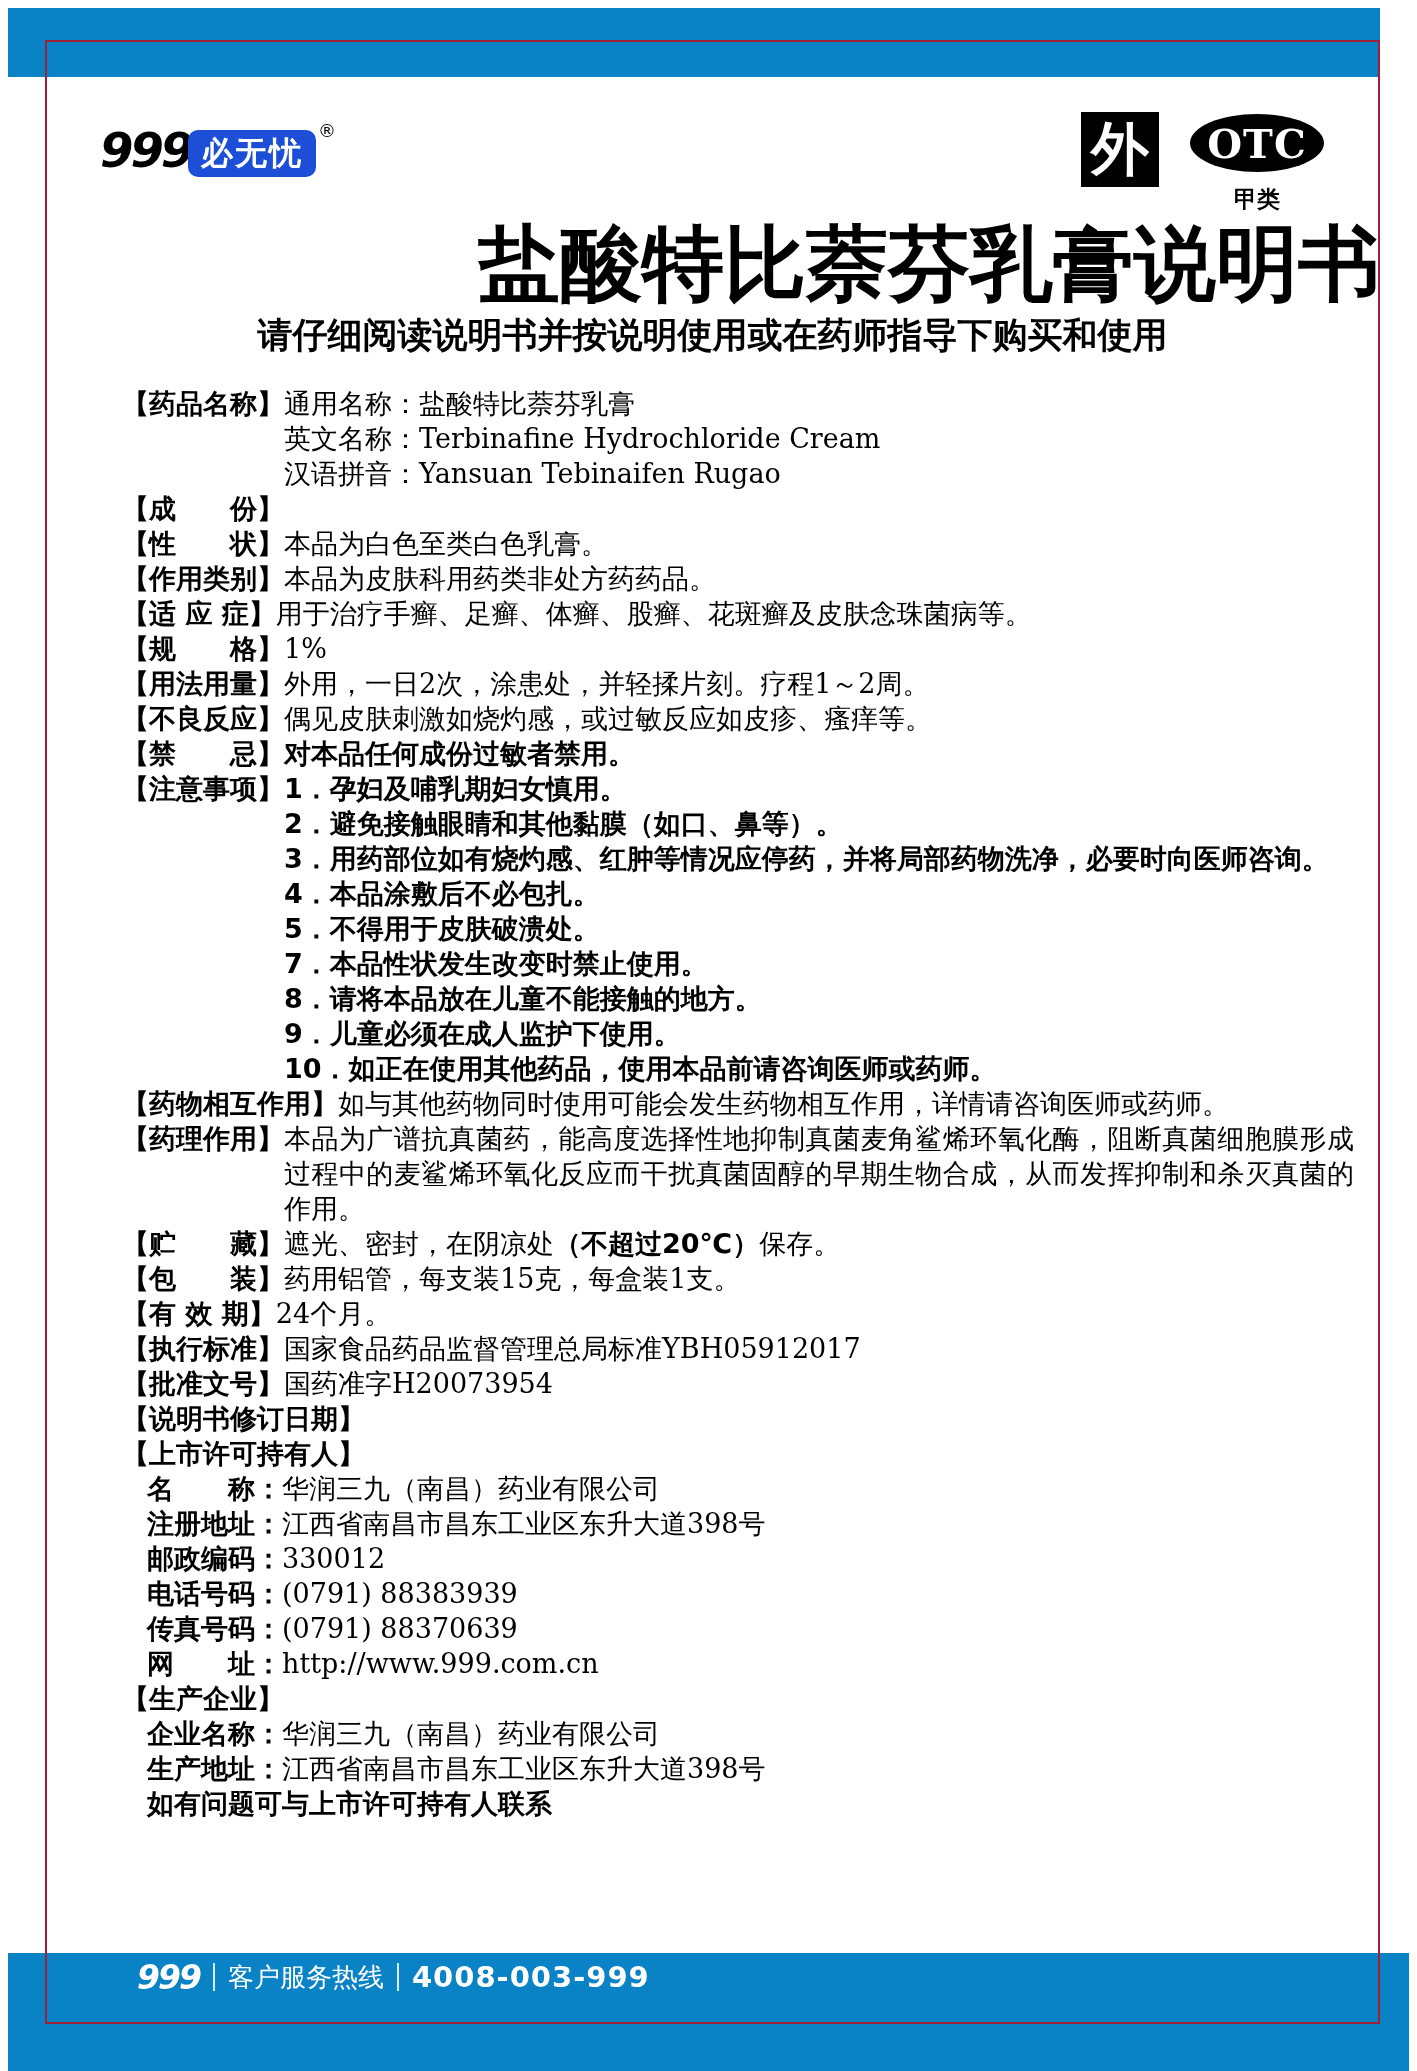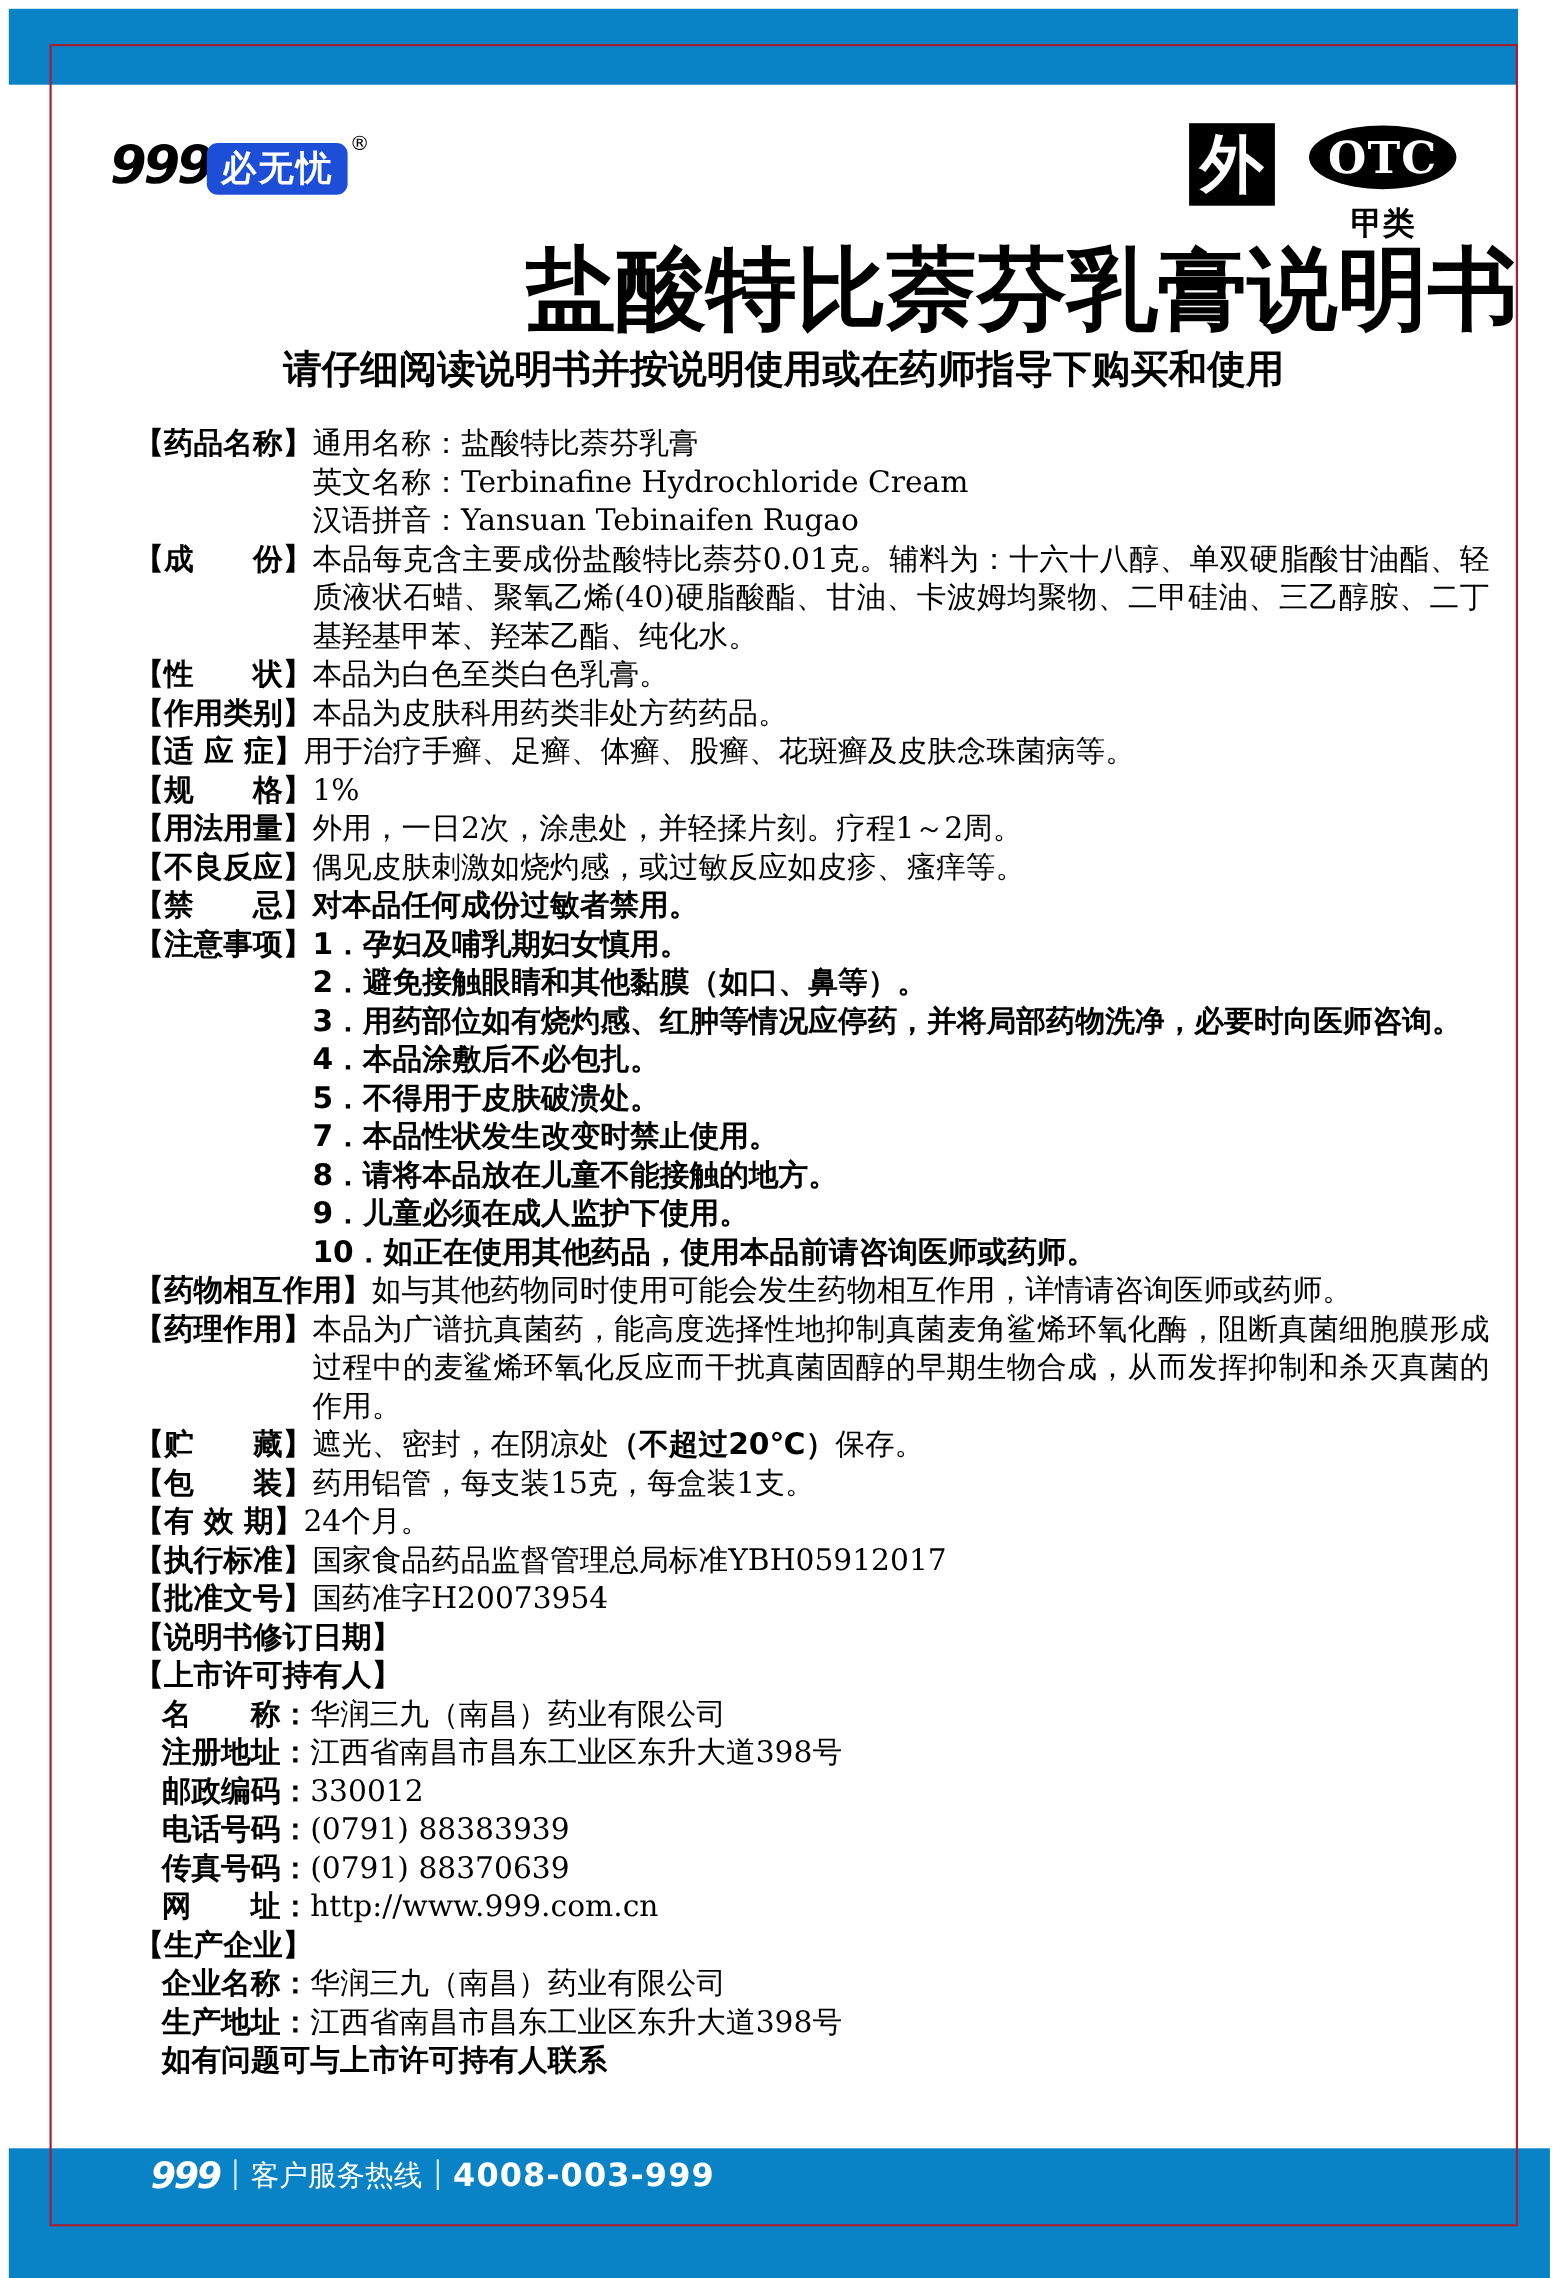--- a/index.html
+++ b/index.html
@@ -24,21 +24,21 @@
            font-family:"DejaVu Sans","Liberation Sans",sans-serif;}
 
   
   .waibadge{position:absolute;left:1081px;top:112px;width:78px;height:75px;background:#000;
             color:#fff;display:flex;align-items:center;justify-content:center;
             font-family:"DejaVu Sans","Liberation Sans",sans-serif;font-weight:700;font-size:58px;}
   .otcbadge{position:absolute;left:1190px;top:114px;width:134px;height:58px;background:#000;border-radius:50%;
             color:#fff;display:flex;align-items:center;justify-content:center;
             font-family:"DejaVu Serif","Liberation Serif",serif;font-weight:700;font-size:40px;letter-spacing:1px;}
   .otcclass{position:absolute;left:1190px;top:184px;width:134px;text-align:center;
-            font-family:"DejaVu Sans","Liberation Sans",sans-serif;font-weight:600;font-size:29px;color:#000;}
+            font-family:"DejaVu Sans","Liberation Sans",sans-serif;font-weight:600;font-size:23px;color:#000;}
 
   
   .title{position:absolute;left:45px;top:220px;width:1335px;text-align:right;
          font-weight:700;font-size:82px;line-height:86px;color:#000;}
   .subtitle{position:absolute;left:45px;top:312px;width:1335px;text-align:center;
             font-family:"DejaVu Sans","Liberation Sans",sans-serif;font-weight:700;font-size:35px;color:#000;}
 
   
   .bodyblock{position:absolute;left:122px;top:386px;width:1232px;font-size:27px;line-height:35px;color:#000;}
   .row{display:flex;align-items:flex-start;}
@@ -84,21 +84,20 @@
       <span class="lab">【药品名称】</span>
       <span class="val">
         <div>通用名称：盐酸特比萘芬乳膏</div>
         <div>英文名称：Terbinafine Hydrochloride Cream</div>
         <div>汉语拼音：Yansuan Tebinaifen Rugao</div>
       </span>
     </div>
 
     <div class="row">
       <span class="lab">【成　　份】</span>
-      <span class="val">本品每克含主要成份盐酸特比萘芬0.01克。辅料为：十六十八醇、单双硬脂酸甘油酯、轻质液状石蜡、聚氧乙烯(40)硬脂酸酯、甘油、卡波姆均聚物、二甲硅油、三乙醇胺、二丁基羟基甲苯、羟苯乙酯、纯化水。</span>
     </div>
 
     <div class="row">
       <span class="lab">【性　　状】</span>
       <span class="val">本品为白色至类白色乳膏。</span>
     </div>
 
     <div class="row">
       <span class="lab">【作用类别】</span>
       <span class="val">本品为皮肤科用药类非处方药药品。</span>

